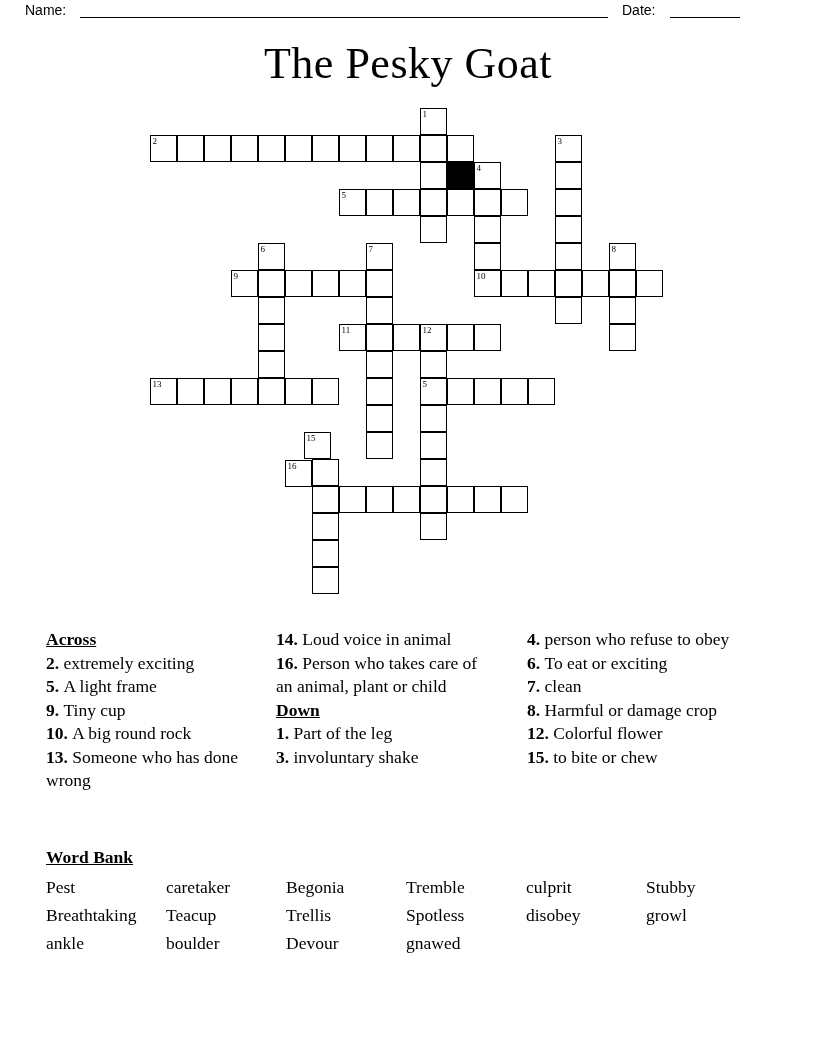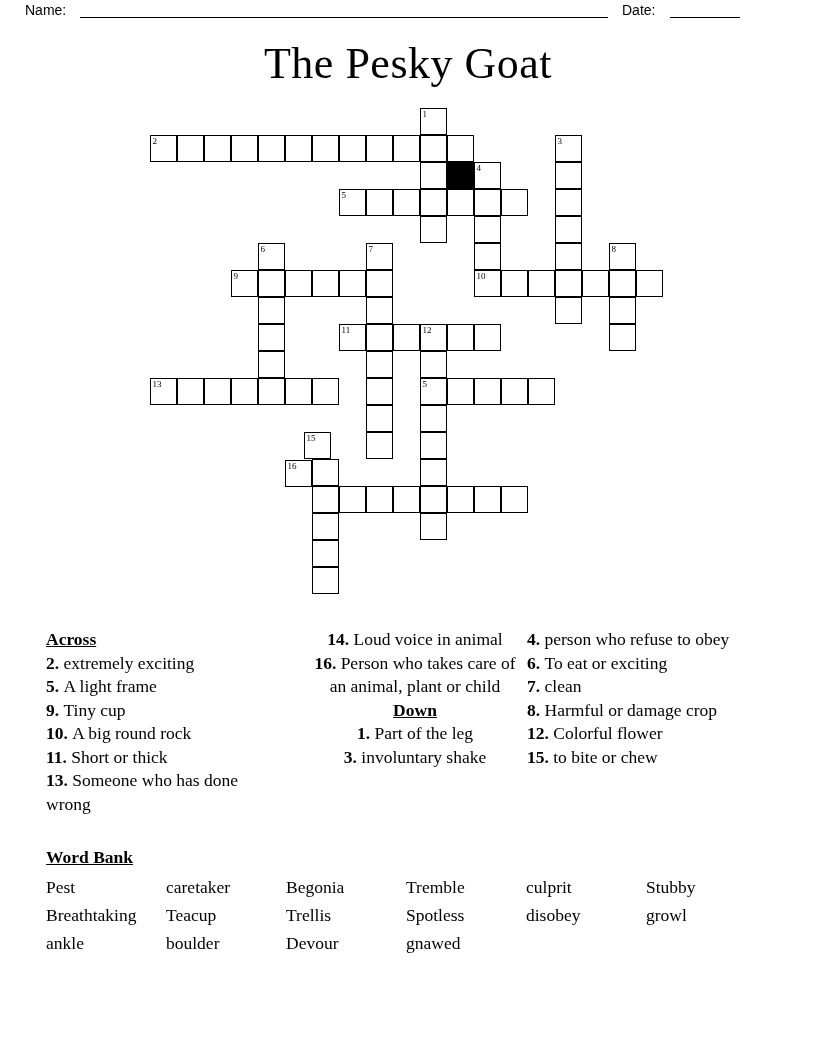--- a/index.html
+++ b/index.html
@@ -104,21 +104,21 @@
     width: 816px;
     height: 210px;
   }
   .clue-col {
     position: absolute;
     font-family: "Liberation Serif", serif;
     font-size: 17.5px;
     line-height: 23.5px;
   }
   .clue-col-1 { left: 46px; top: 0px; width: 228px; }
-  .clue-col-2 { left: 304px; top: 0px; width: 222px; text-align: center; }
+  .clue-col-2 { left: 276px; top: 0px; width: 222px; }
   .clue-col-3 { left: 527px; top: 0px; width: 228px; }
 
   .section-head {
     font-weight: bold;
     text-decoration: underline;
     display: block;
     font-family: Liberation Serif, serif;
   }
   .clue-item {
     display: block;
@@ -305,21 +305,20 @@
     <div class="xw-cell blocked" style="left: 447px; top: 162px;"></div>
   </div>
 
 <div id="clues">
   <div class="clue-col clue-col-1">
       <span class="section-head">Across</span>
       <span class="clue-item"><span class="clue-num">2. </span><span>extremely exciting</span></span>
       <span class="clue-item"><span class="clue-num">5. </span><span>A light frame</span></span>
       <span class="clue-item"><span class="clue-num">9. </span><span>Tiny cup</span></span>
       <span class="clue-item"><span class="clue-num">10. </span><span>A big round rock</span></span>
-      <span class="clue-item"><span class="clue-num">11. </span><span>Short or thick</span></span>
       <span class="clue-item"><span class="clue-num">13. </span><span>Someone who has done wrong</span></span>
     </div>
   <div class="clue-col clue-col-2">
       <span class="clue-item"><span class="clue-num">14. </span><span>Loud voice in animal</span></span>
       <span class="clue-item"><span class="clue-num">16. </span><span>Person who takes care of an animal, plant or child</span></span>
       <span class="section-head">Down</span>
       <span class="clue-item"><span class="clue-num">1. </span><span>Part of the leg</span></span>
       <span class="clue-item"><span class="clue-num">3. </span><span>involuntary shake</span></span>
     </div>
   <div class="clue-col clue-col-3">

